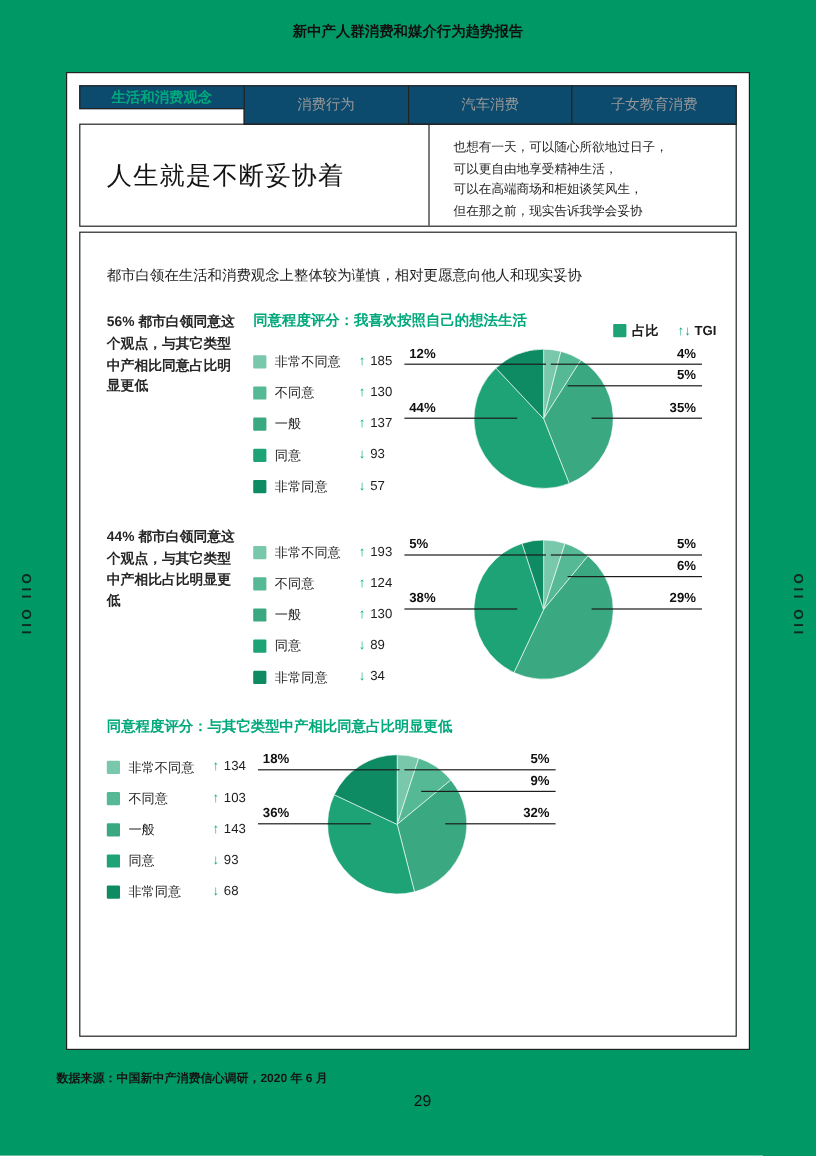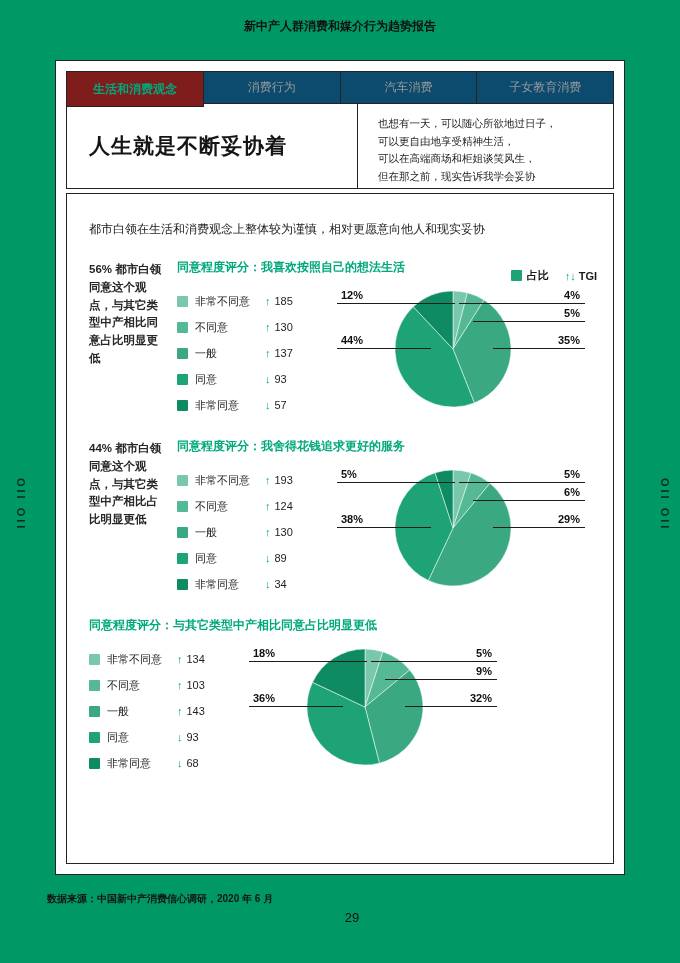--- a/index.html
+++ b/index.html
@@ -29,28 +29,28 @@
   }
   
   .tabs { display: flex; height: 33px; }
   .tab {
     flex: 1; display: flex; align-items: center; justify-content: center;
     border: 1px solid #232323; margin-left: -1px;
     background: #0c4a6e; color: #989898; font-size: 12px;
   }
   .tab:first-child { margin-left: 0; }
   .tab.active {
-    background: #7f1d1d; color: #00a97c; font-weight: bold;
-    height: 36px; position: relative; z-index: 2;
+    background: #0c4a6e; color: #00a97c; font-weight: bold;
+    height: 20px; position: relative; z-index: 2;
   }
   
   .hero { display: flex; height: 86px; border: 1px solid #232323; margin-top: -1px; }
   .hero-left {
     width: 290px; display: flex; align-items: center; padding-left: 22px;
-    font-size: 21px; font-weight: bold; color: #141414; letter-spacing: 1px;
+    font-size: 21px; font-weight: normal; color: #141414; letter-spacing: 1px;
   }
   .hero-right {
     flex: 1; border-left: 1px solid #232323;
     padding: 11px 14px 8px 20px; font-size: 10.5px; color: #1f1f1f; line-height: 1.68;
   }
   
   .content {
     flex: 1; margin-top: 4px; border: 1px solid #232323;
     position: relative; padding: 27px 26px 0 22px;
   }
@@ -63,21 +63,21 @@
   .key .arrows { color: #00a97c; margin: 0 3px 0 16px; font-weight: bold; }
   
   .section { display: flex; margin-top: 21px; }
   .section + .section { margin-top: 9px; }
   .summary {
     width: 134px; margin-right: 12px; padding-top: 2px;
     font-size: 11.5px; font-weight: 600; color: #262626; line-height: 1.55;
   }
   .chart { flex: 1; }
   .chart-title { font-size: 12px; font-weight: bold; color: #00a97c; height: 20px; }
-  .chart-body { display: flex; gap: 34px; }
+  .chart-body { display: flex; }
   .legend { list-style: none; width: 122px; padding-top: 9px; }
   .legend li { display: flex; align-items: center; height: 26px; font-size: 11px; color: #222; }
   .swatch { display: inline-block; width: 11px; height: 11px; border-radius: 1px; }
   .legend .swatch { margin-right: 7px; flex: 0 0 11px; }
   .legend .llabel { width: 70px; }
   .legend .arrow { color: #00a97c; font-weight: bold; margin-right: 4px; }
   .legend .tval { color: #1d1d1d; }
   .pie-wrap { position: relative; width: 252px; height: 150px; margin-left: 2px; }
   .pie-wrap svg { position: absolute; left: 0; top: 0; }
   .plabel {
@@ -192,21 +192,20 @@
                   <span>35%</span>
                 </div>
               </div>
       </div>
     </div>
   </div>
 
   <div class="section">
     <div class="summary">44% 都市白领同意这个观点，与其它类型中产相比占比明显更低</div>
     <div class="chart">
-      <div class="chart-title">同意程度评分：我舍得花钱追求更好的服务</div>
       <div class="chart-body">
         <ul class="legend">
                 <li>
                   <span class="swatch" style="background: rgb(121, 200, 172);"></span>
                   <span class="llabel">非常不同意</span>
                   <span class="arrow">↑</span>
                   <span class="tval">193</span>
                 </li>
                 <li>
                   <span class="swatch" style="background: rgb(85, 185, 149);"></span>

